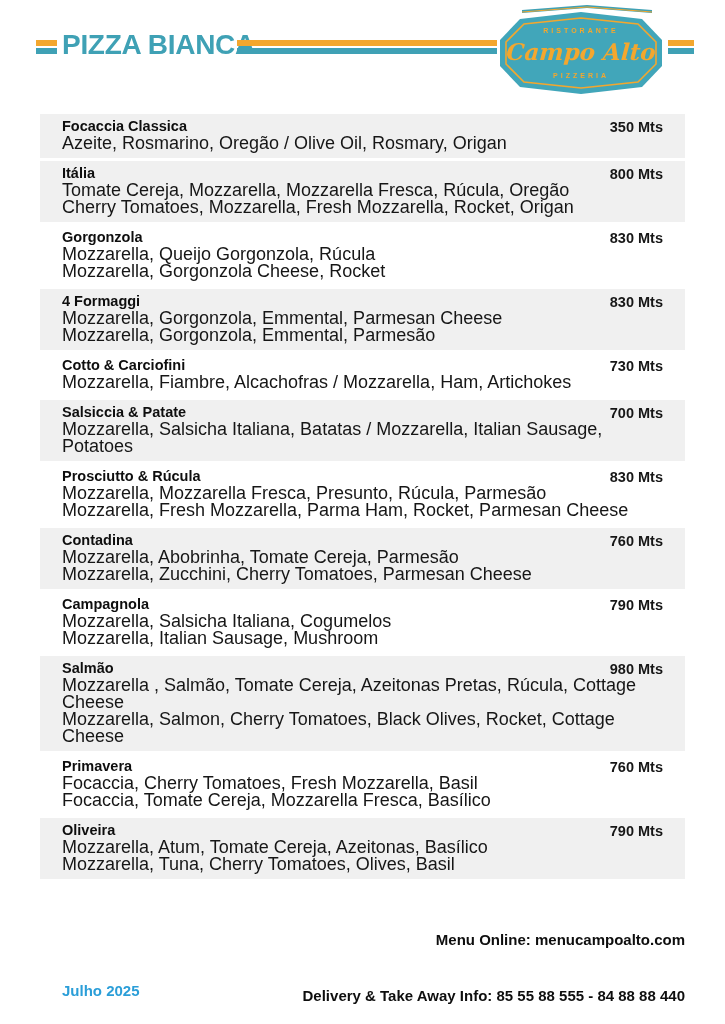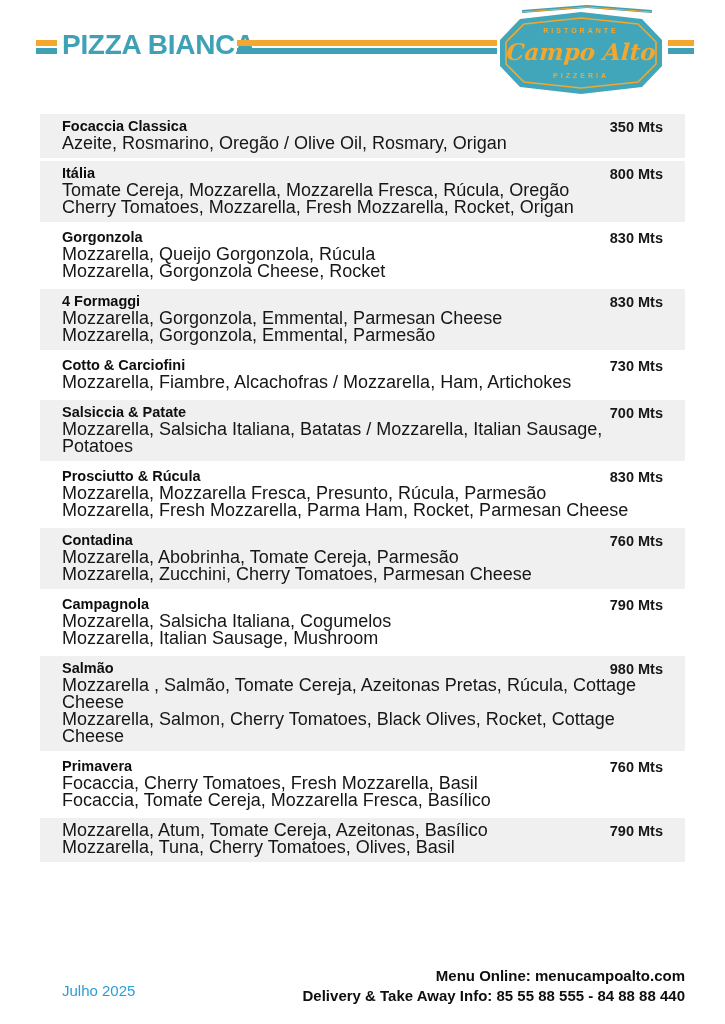--- a/index.html
+++ b/index.html
@@ -41,24 +41,24 @@
   
   .menu{position:absolute;top:114px;left:40px;width:645px;}
   .menu-row{position:relative;padding:4px 22px 6px 22px;margin-bottom:3px;}
   .menu-row.shaded{background:var(--row-gray);}
   .menu-row.plain{background:#ffffff;}
   .item-name{font-size:14.5px;font-weight:bold;color:#0e0e0e;line-height:17px;}
   .desc-line{font-size:18px;color:var(--ink);line-height:17px;}
   .item-price{position:absolute;top:5px;right:22px;font-size:14.5px;color:var(--ink);font-weight:bold;}
 
   
-  .footer-date{position:absolute;left:62px;bottom:25px;font-size:15px;font-weight:normal;
+  .footer-date{position:absolute;left:62px;bottom:25px;font-size:15px;font-weight:bold;
     color:var(--footer-blue);}
   .footer-right{position:absolute;right:40px;bottom:18px;text-align:right;}
-  .footer-line{font-size:15px;font-weight:bold;color:#0e0e0e;line-height:20px;}
+  .footer-line{font-size:15px;font-weight:bold;color:#0e0e0e;line-height:20px;margin-top:36px;}
 </style>
 </head>
 <body>
 
 <div class="page">
 
   <div class="header">
 
     <div class="top-sliver">
       <svg width="130" height="9" viewBox="0 0 130 9">
@@ -175,20 +175,21 @@
     </div>
       <div class="menu-row plain">
       <div class="item-name">Primavera</div>
       <div>
           <div class="desc-line">Focaccia, Cherry Tomatoes, Fresh Mozzarella, Basil</div>
           <div class="desc-line">Focaccia, Tomate Cereja, Mozzarella Fresca, Basílico</div>
         </div>
       <div class="item-price">760 Mts</div>
     </div>
       <div class="menu-row shaded">
+      <div class="item-name">Oliveira</div>
       <div>
           <div class="desc-line">Mozzarella, Atum, Tomate Cereja, Azeitonas, Basílico</div>
           <div class="desc-line">Mozzarella, Tuna, Cherry Tomatoes, Olives, Basil</div>
         </div>
       <div class="item-price">790 Mts</div>
     </div>
     </div>
 
   <div class="footer-date">Julho 2025</div>
   <div class="footer-right">

